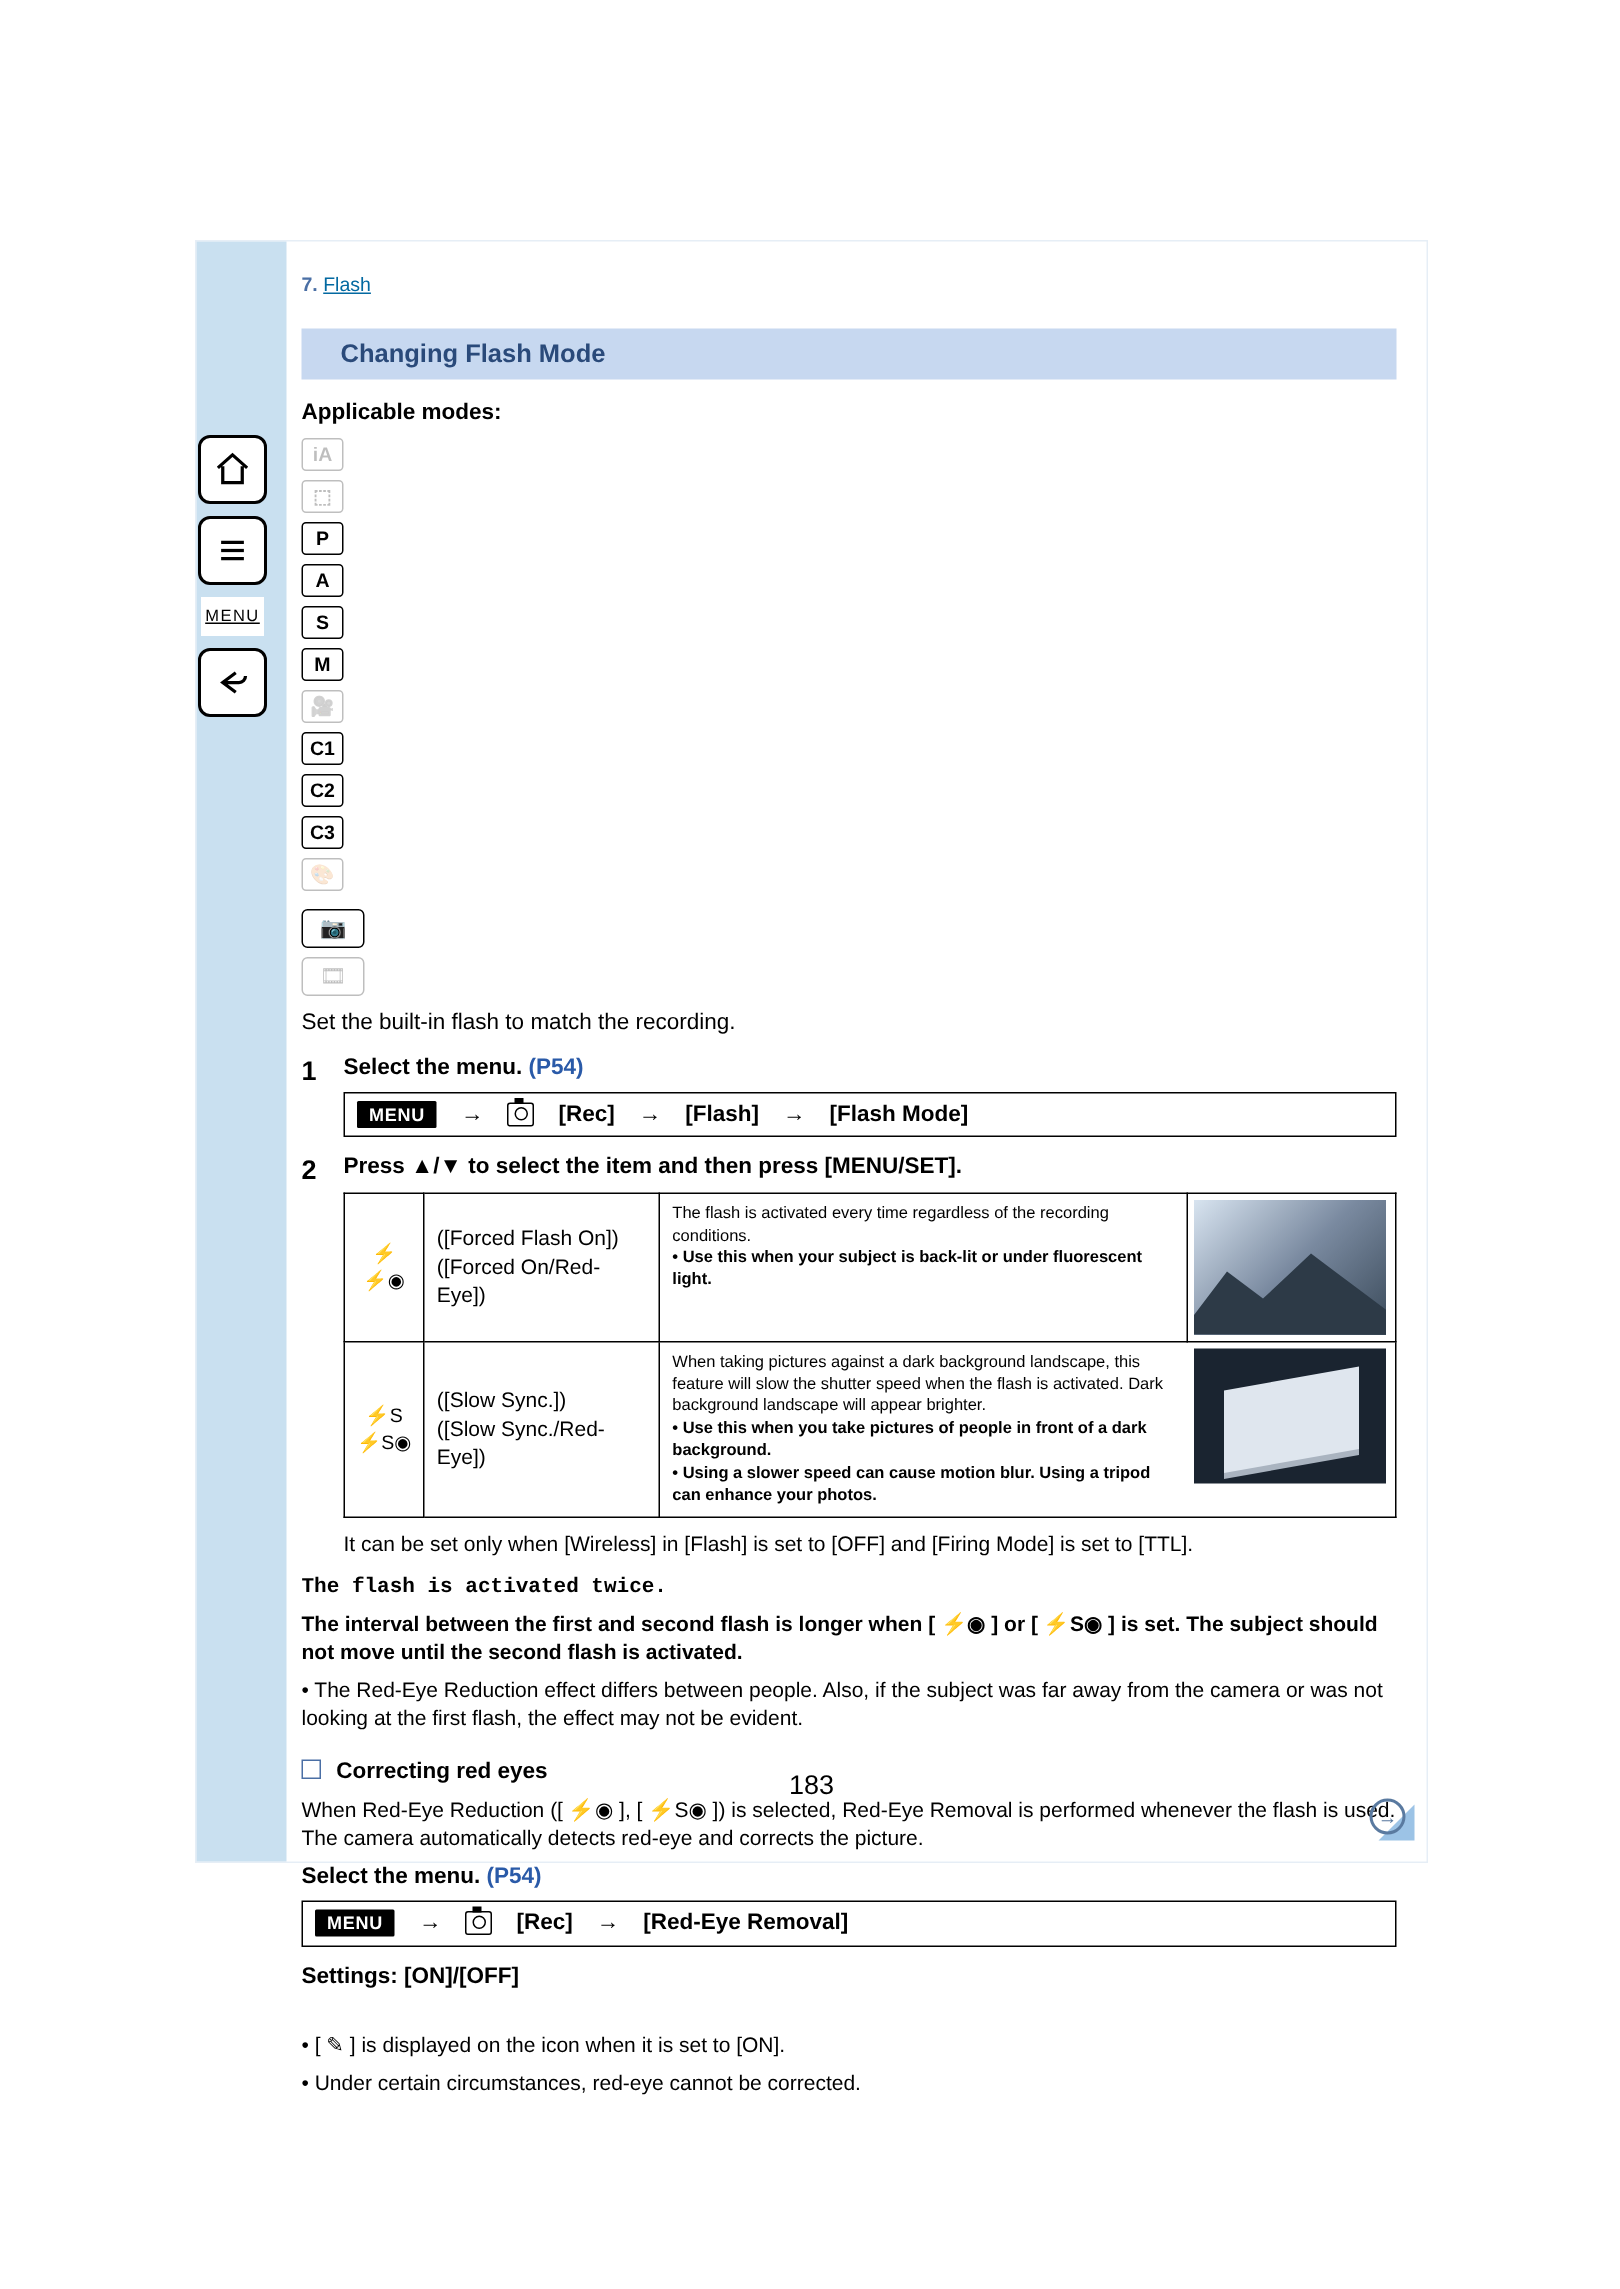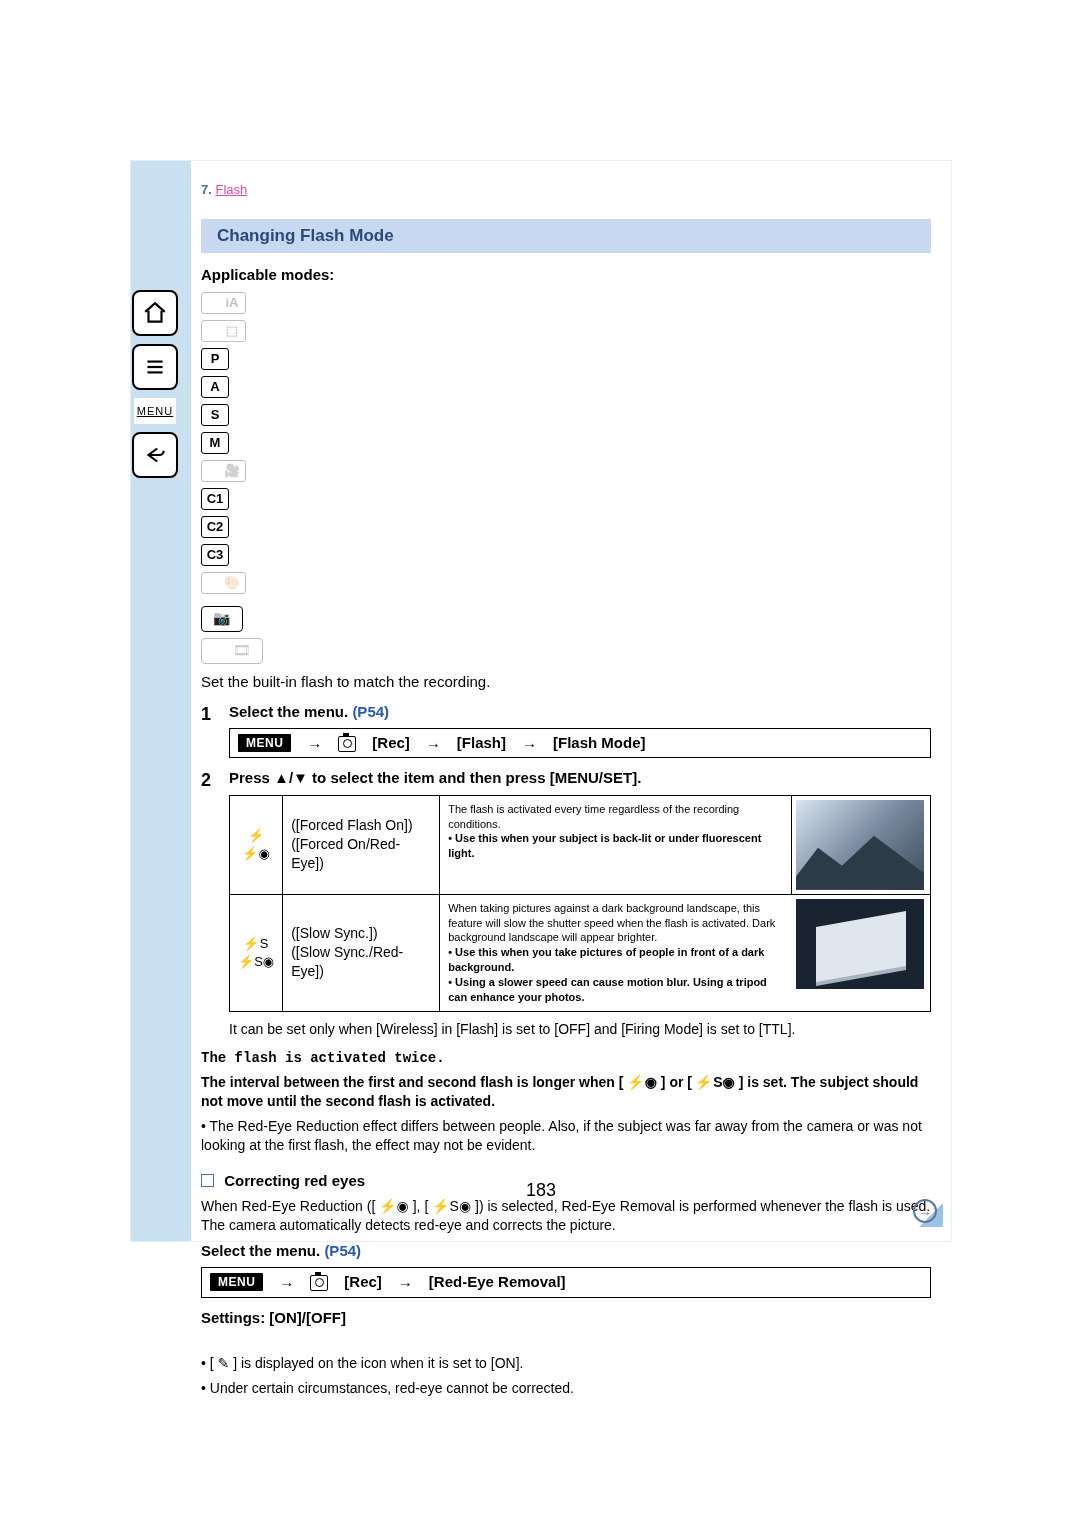--- a/index.html
+++ b/index.html
@@ -2,26 +2,26 @@
 <html><head>
 <meta charset="utf-8">
 <style>
   html,body { margin:0; padding:0; background:#fff; font-family:Arial,Helvetica,sans-serif; }
   .page-wrap { width:1080px; height:1526px; position:relative; background:#fff; overflow:hidden; }
   .outer-border { position:absolute; left:130px; top:160px; width:820px; height:1080px; border:1px solid #e6eef6; background:#fff; }
   .teal-strip { position:absolute; left:0; top:0; width:60px; height:100%; background:#c9e0f0; }
   .content { position:absolute; left:70px; top:20px; width:730px; font-size:15px; color:#000; line-height:1.35; }
   .breadcrumb { font-size:13px; color:#4a6fa5; margin-bottom:20px; }
   .breadcrumb .num { color:#4a6fa5; font-weight:bold; }
-  .breadcrumb .text { color:#ec4899;text-decoration:underline; }
-  .section-bar { background:#c7d8f0; color:#2a4a7a; font-weight:bold; padding:6px 16px; font-size:17px; margin-bottom:12px; }
+  .breadcrumb .text { color:#0369a1;text-decoration:underline; }
+  .section-bar { background:#c7d8f0; color:#2a4a7a; font-weight:bold; padding:6px 26px; font-size:17px; margin-bottom:12px; }
   .modes-row { display:flex; align-items:flex-start; gap:6px; margin-bottom:8px; flex-wrap:wrap;flex-direction:column; }
   .modes-label { font-weight:bold; }
   .mode-box { display:inline-flex; align-items:center; justify-content:center; min-width:20px; height:20px; border:1.5px solid #000; border-radius:3px; font-size:13px; font-weight:bold; padding:0 3px; }
-  .mode-dim { opacity:.25;padding-left:20px; }
+  .mode-dim { opacity:.25; }
   .spacer { flex:1; }
   .cap-box { width:40px; height:24px; border:1.5px solid #000; border-radius:4px; display:inline-flex; align-items:center; justify-content:center; background:#fff; font-size:14px; }
   .step-row { display:flex; gap:10px; margin-top:10px; }
   .step-num { font-weight:bold; font-size:18px; width:18px; }
   .step-body { flex:1; }
   .step-title { font-weight:bold; }
   .link { color:#2a5aa8; font-weight:bold; }
   .menu-path { border:1.5px solid #000; padding:4px 8px; margin:6px 0 10px 0; display:flex; align-items:center; gap:16px; font-weight:bold; font-size:15px; }
   .menu-badge { display:inline-block; background:#000; color:#fff; padding:1px 8px; font-size:12px; border-radius:1px; letter-spacing:.5px; }
   .cam-icon { width:16px; height:14px; border:1.5px solid #000; border-radius:2px; display:inline-block; position:relative; vertical-align:middle; }

